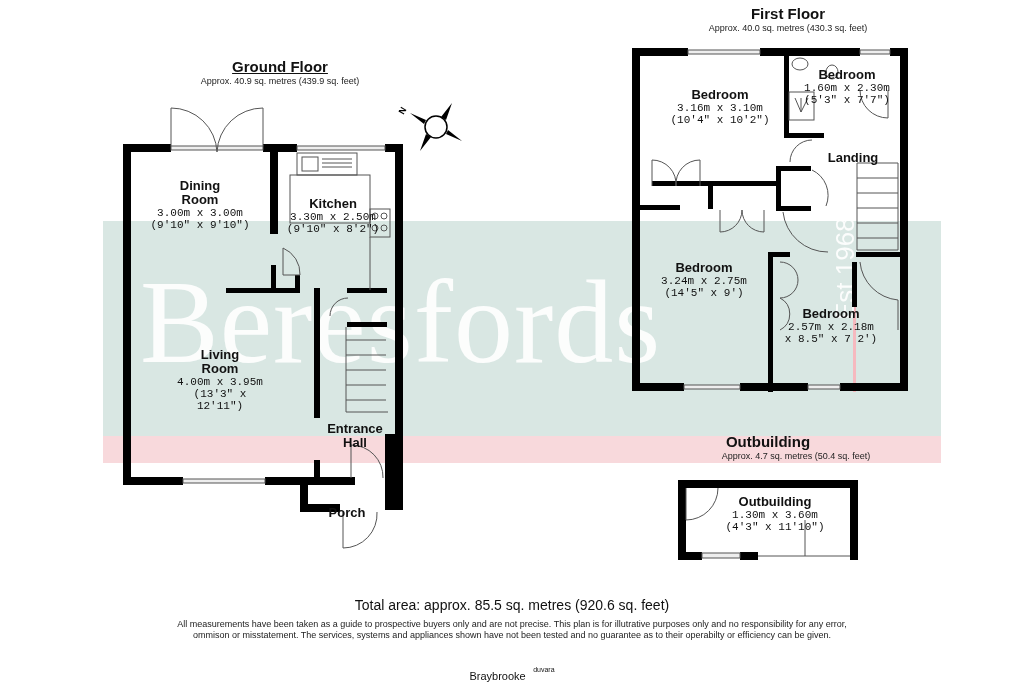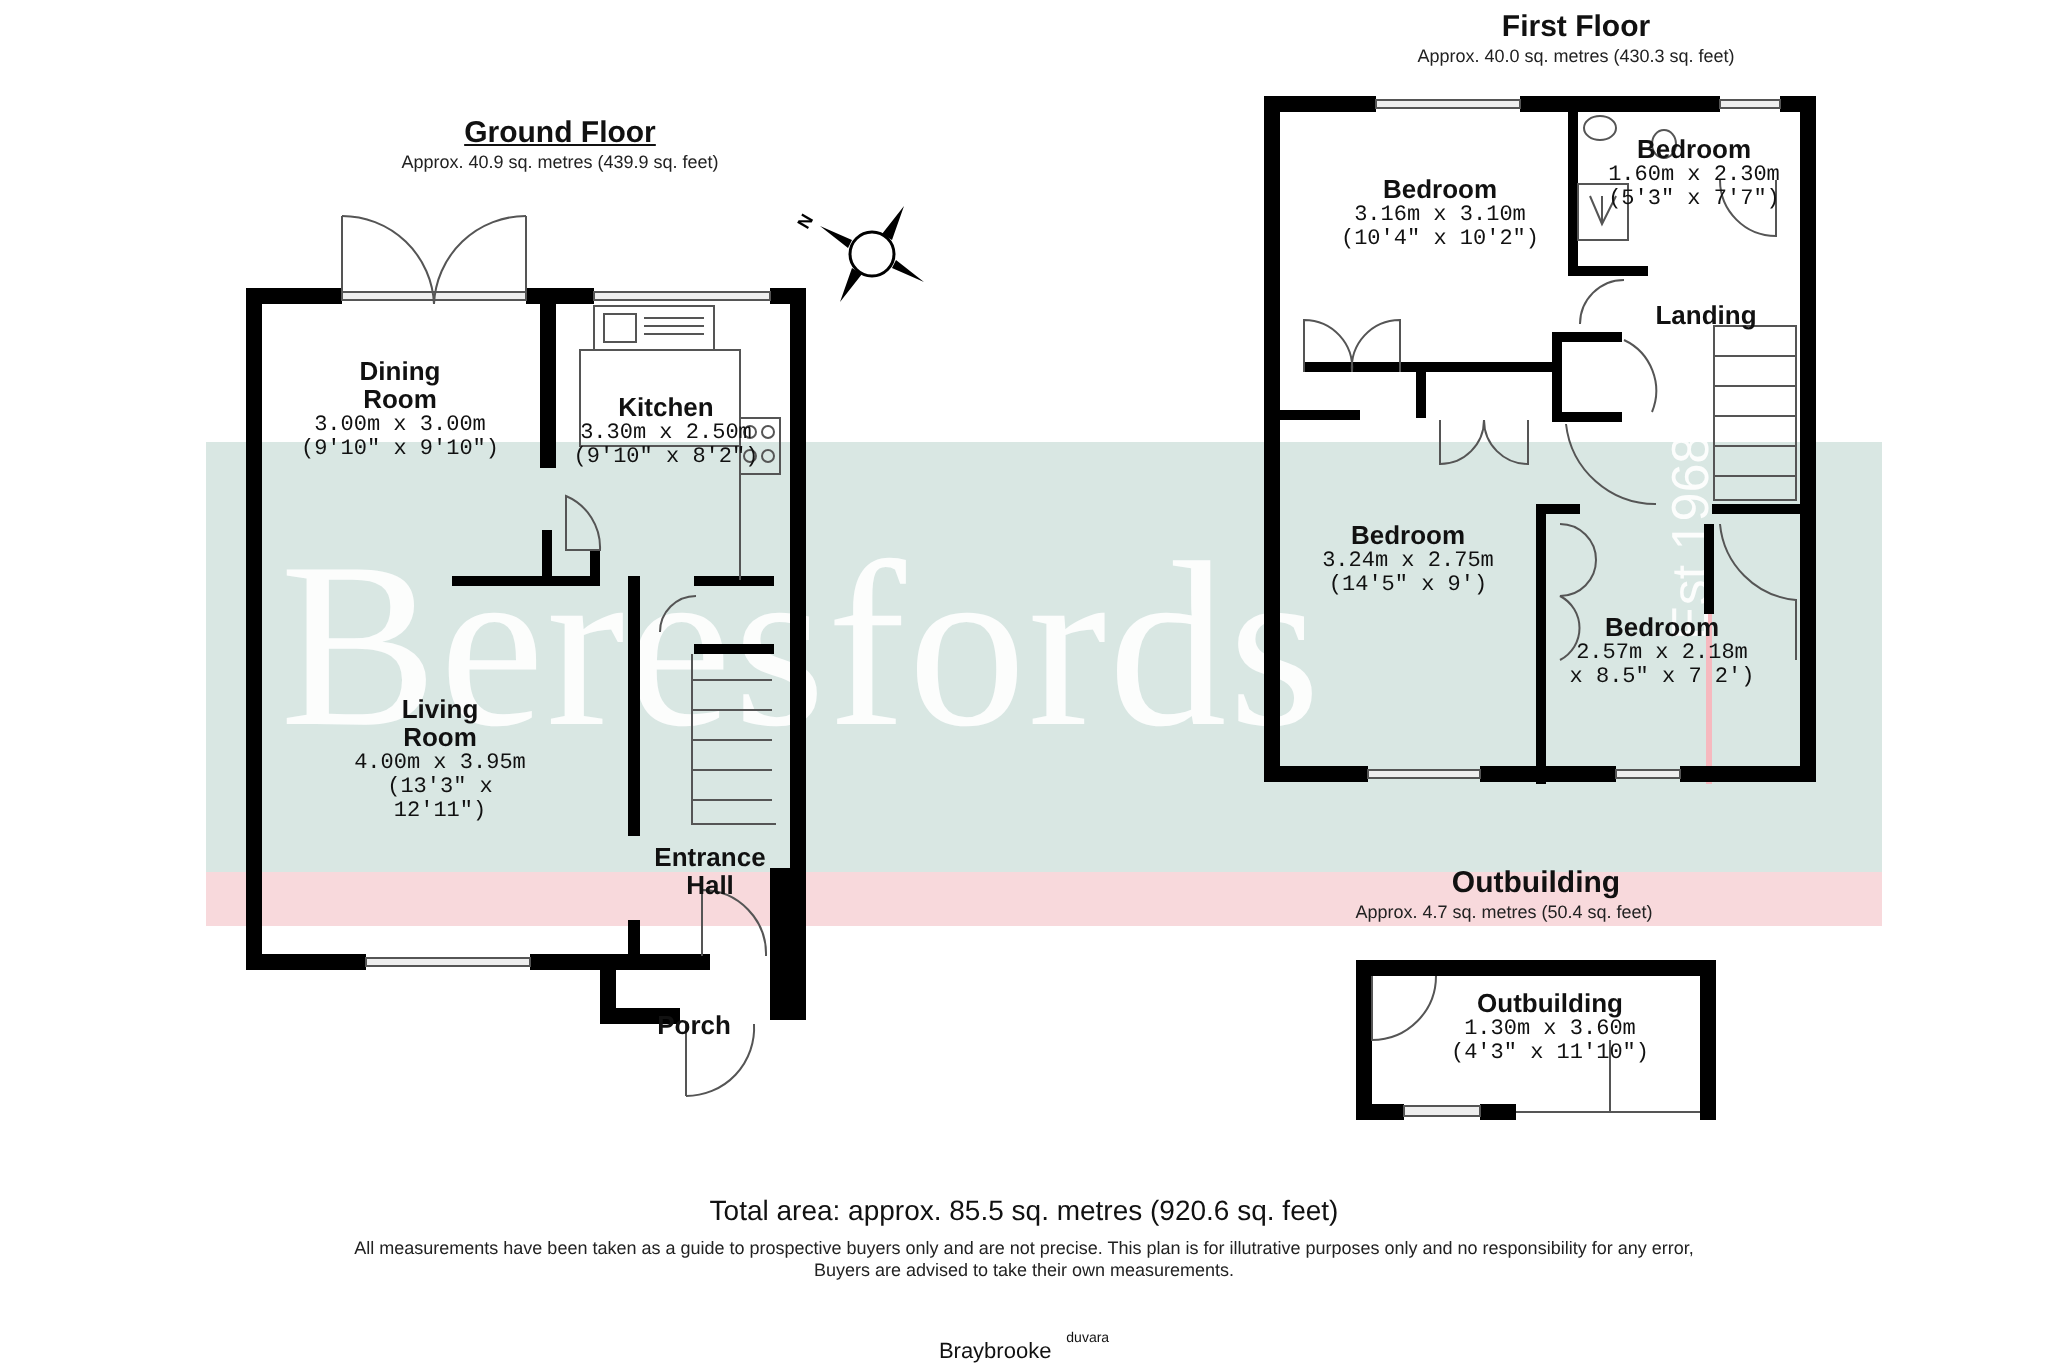--- a/index.html
+++ b/index.html
@@ -176,28 +176,28 @@
   <div class="room-dim">3.24m x 2.75m</div>
   <div class="room-dim">(14'5" x 9')</div>
 </div>
 <div class="abs" style="left:784px;top:307px;width:94px;">
   <div class="room-name">Bedroom</div>
   <div class="room-dim">2.57m x 2.18m</div>
   <div class="room-dim">x 8.5" x 7 2')</div>
 </div>
 
 <div class="abs floor-title" style="left:668px;top:433px;width:200px;">Outbuilding</div>
-<div class="abs floor-sub" style="left:624px;top:451px;width:256px;">Approx. 4.7 sq. metres (50.4 sq. feet)</div>
+<div class="abs floor-sub" style="left:668px;top:451px;width:256px;">Approx. 4.7 sq. metres (50.4 sq. feet)</div>
 <div class="abs" style="left:718px;top:495px;width:114px;">
   <div class="room-name">Outbuilding</div>
   <div class="room-dim">1.30m x 3.60m</div>
   <div class="room-dim">(4'3" x 11'10")</div>
 </div>
 
 <div class="abs total" style="left:212px;top:597px;width:600px;">Total area: approx. 85.5 sq. metres (920.6 sq. feet)</div>
 <div class="abs" style="left:172px;top:619px;width:680px;">
   <div class="disc">All measurements have been taken as a guide to prospective buyers only and are not precise. This plan is for illutrative purposes only and no responsibility for any error,</div>
-  <div class="disc">Buyers are advised to take their own measurements.</div>
+  <div class="disc">ommison or misstatement. The services, systems and appliances shown have not been tested and no guarantee as to their operabilty or efficiency can be given.</div>
 </div>
 <div class="abs" style="left:412px;top:666px;width:200px;text-align:center;">
   <span style="font-size:11px;">Braybrooke</span>
   <span style="font-size:7px;vertical-align:top;margin-left:3px;">duvara</span>
 </div>
 
 </body></html>

